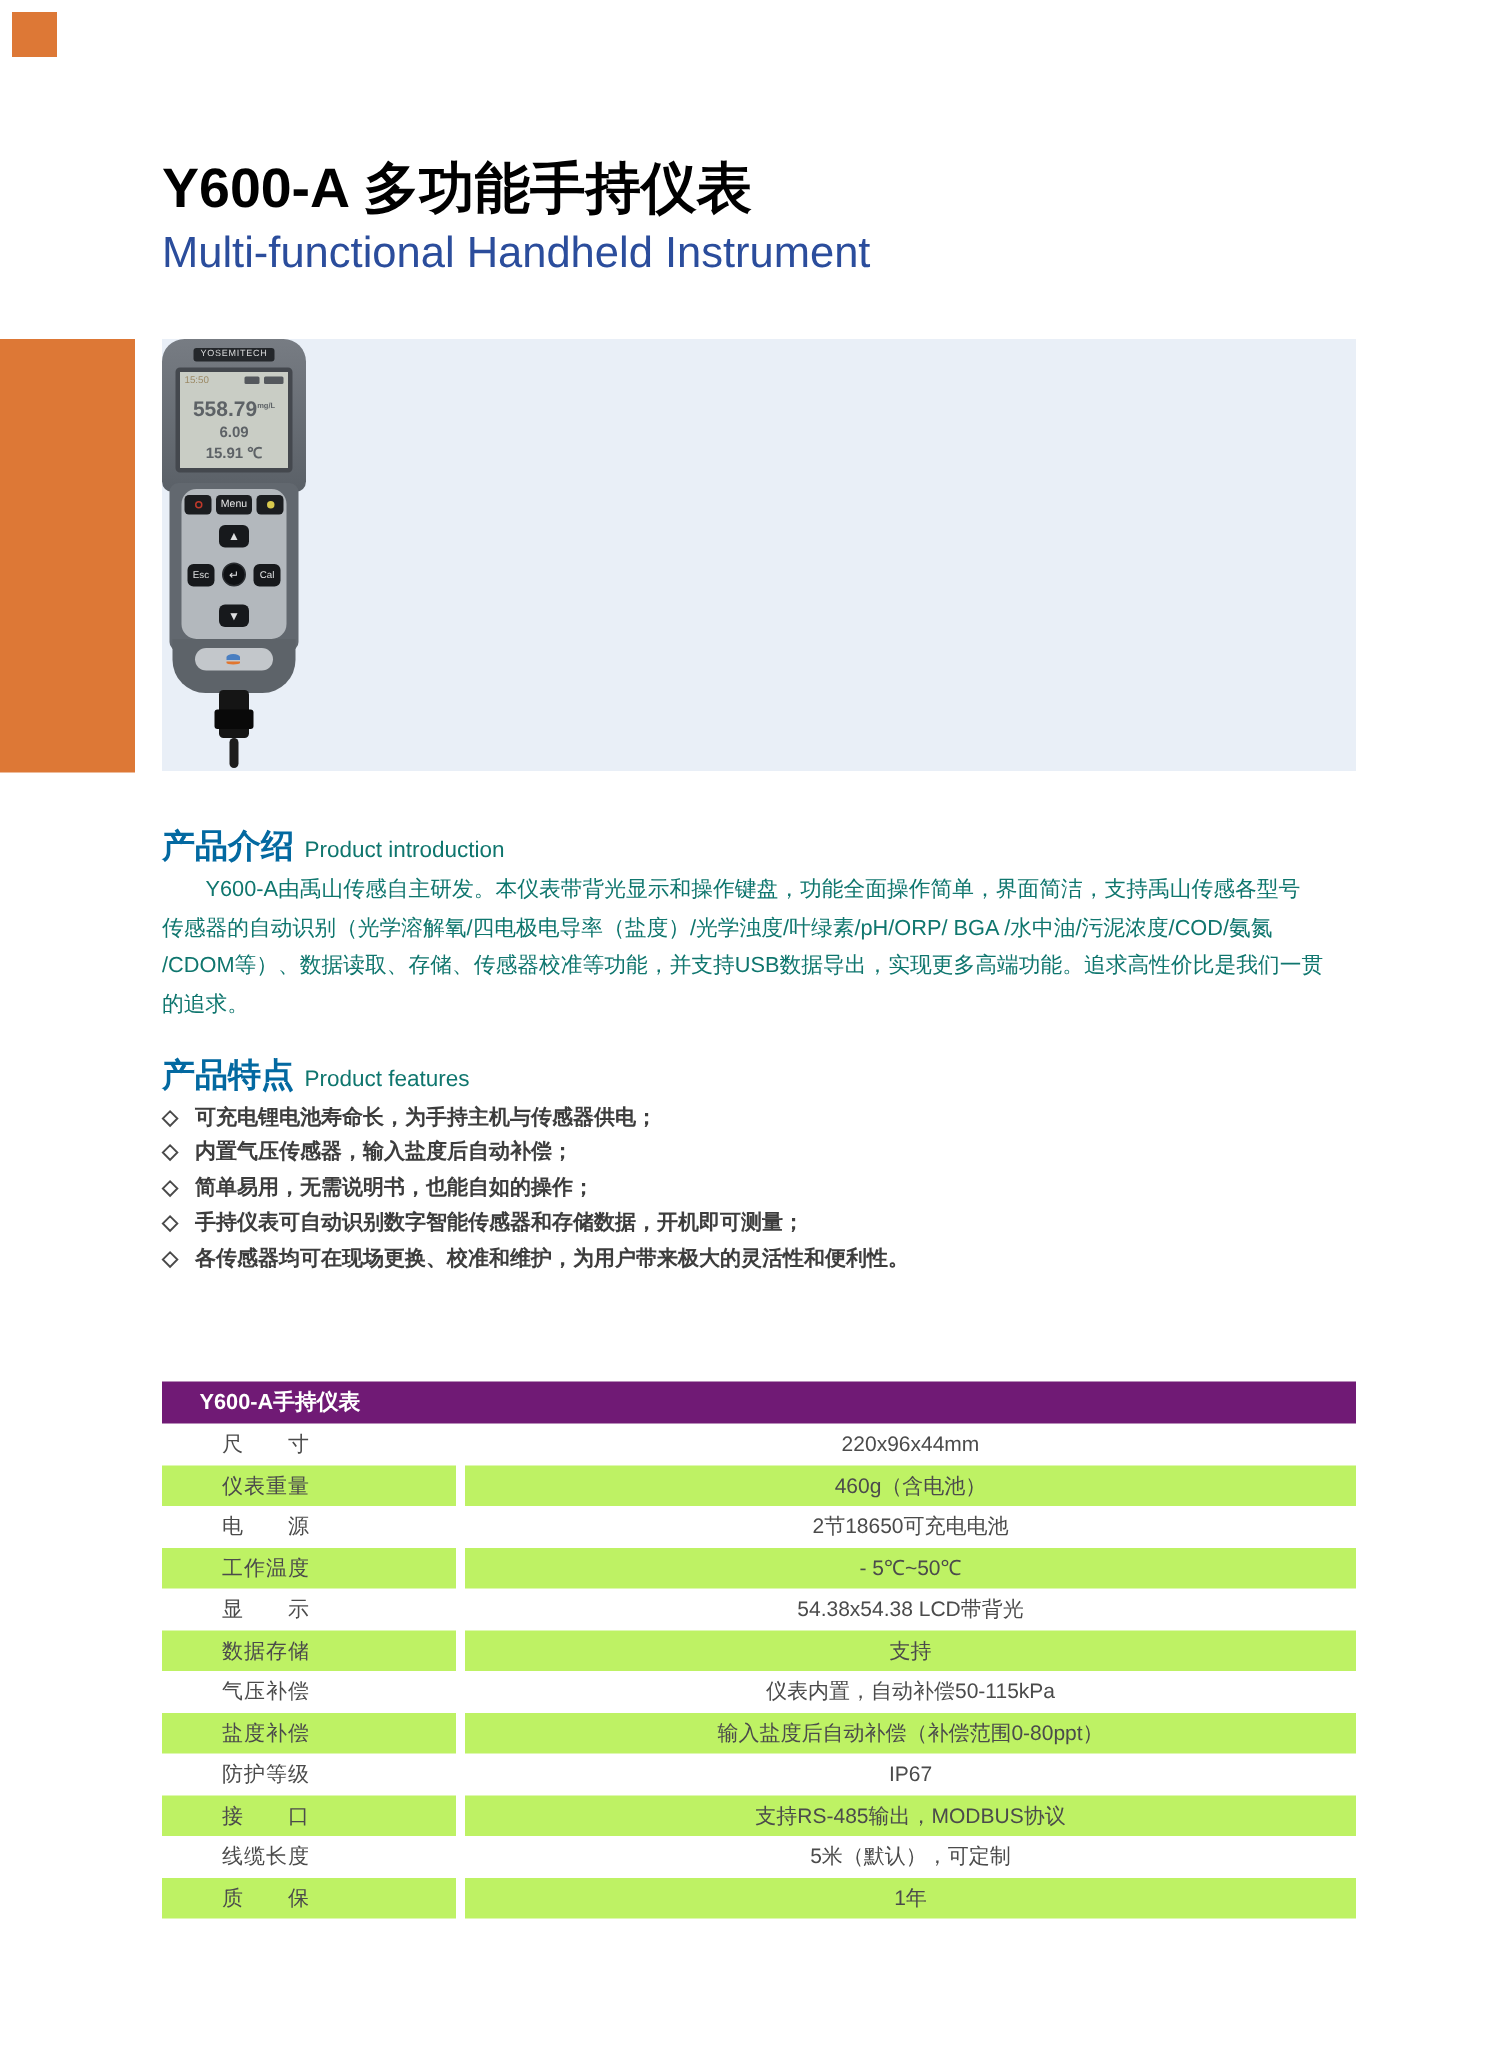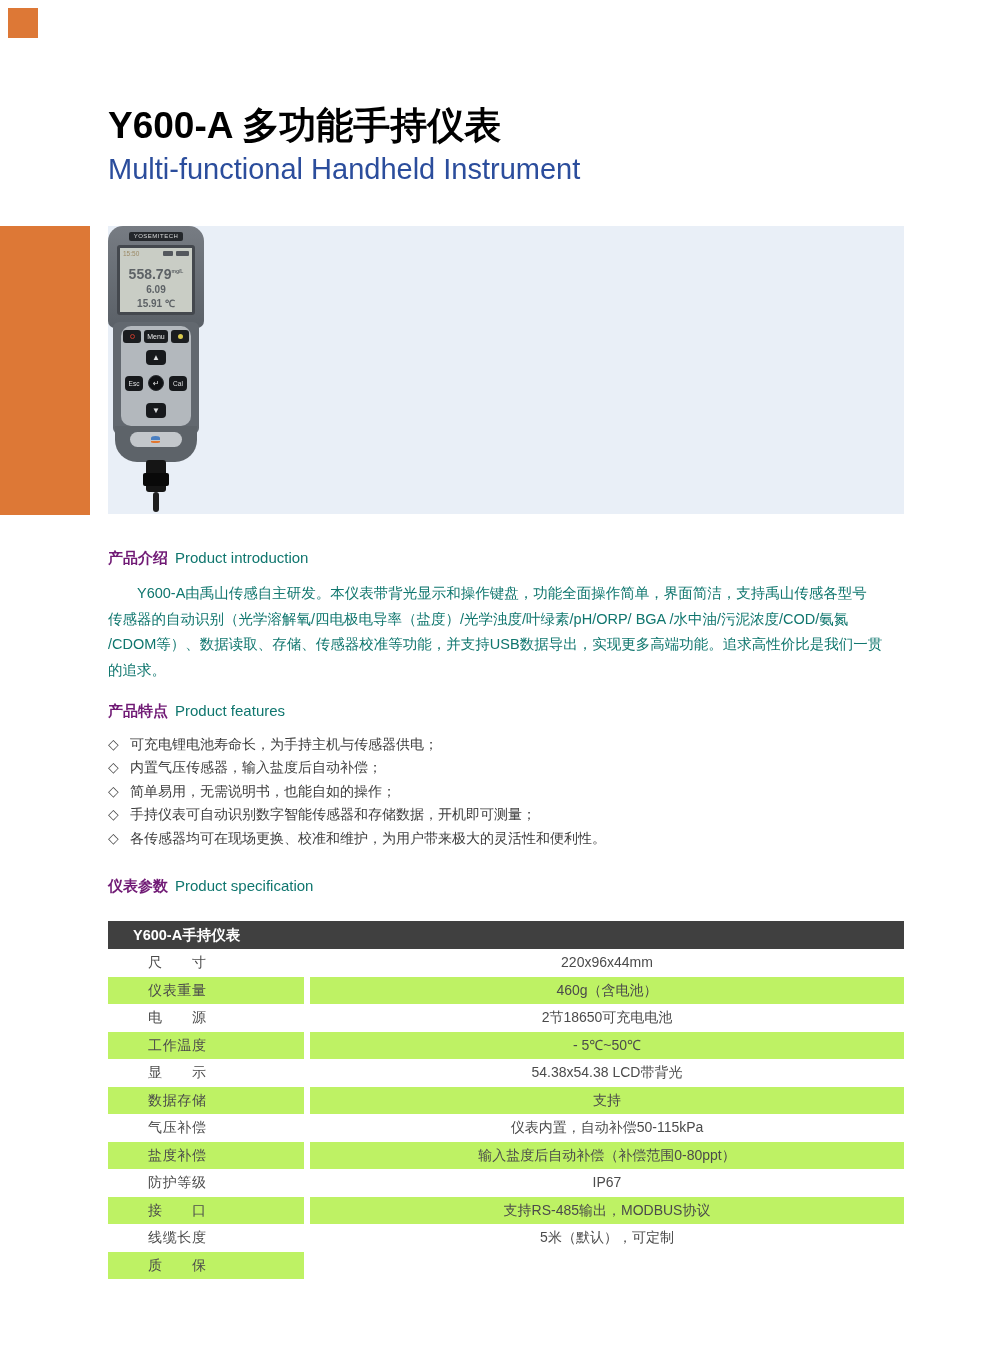--- a/index.html
+++ b/index.html
@@ -50,37 +50,37 @@
   .dev-oval { left:22px; top:206px; width:52px; height:15px; background:#c3c7cb; border-radius:8px; display:flex; align-items:center; justify-content:center; }
   .logo-mark { position:static !important; width:10px; height:8px; }
   .logo-top { position:static !important; width:9px; height:4px; border-radius:50% 50% 0 0; background:#4a7fc1; }
   .logo-bot { position:static !important; width:9px; height:2px; border-radius:0 0 50% 50%; background:#e2762e; margin-top:1px; }
   .dev-conn { left:38px; top:234px; width:20px; height:32px; background:#151515; border-radius:3px; }
   .dev-ridge { left:35px; top:247px; width:26px; height:13px; background:#090909; border-radius:2px; }
   .dev-cable { left:45px; top:266px; width:6px; height:20px; background:#1d1d1d; border-radius:3px; }
 
   
   .section-head { left:108px; white-space:nowrap; }
-  .head-zh { font-size:15px; font-weight:bold; color:#701a75; }
+  .head-zh { font-size:22px; font-weight:bold; color:#0369a1; }
   .head-en { font-size:15px; color:#0f766e; margin-left:7px; }
   .head-intro { top:549px; } .head-features { top:702px; } .head-spec { top:877px; }
 
   
   .intro-text { left:108px; top:581px; width:820px; font-size:14.5px; color:#0f766e; line-height:25.5px; }
   .intro-line { white-space:nowrap; }
   .intro-line.indent { padding-left:29px; }
 
   
-  .features { left:108px; top:733px; font-size:14px; color:#3d3d3d; line-height:23.4px; }
+  .features { left:108px; top:733px; font-size:14px; color:#3d3d3d; line-height:23.4px;font-weight:bold; }
   .feature-item { white-space:nowrap; }
   .bullet { display:inline-block; width:22px; color:#4a4a4a; }
 
   
   .spec-table { left:108px; top:921px; width:796px; }
-  .spec-header { height:28px; line-height:28px; background:#404040; color:#ffffff; font-size:14.5px; font-weight:bold; padding-left:25px; }
+  .spec-header { height:28px; line-height:28px; background:#701a75; color:#ffffff; font-size:14.5px; font-weight:bold; padding-left:25px; }
   .spec-row { display:flex; height:27.5px; line-height:27.5px; font-size:14px; color:#4b4b4b; }
   .cell-label { width:196px; padding-left:40px; box-sizing:border-box; }
   .label-inner { display:inline-block; width:58px; text-align:justify; text-align-last:justify; }
   .cell-value { flex:1; margin-left:6px; text-align:center; }
   .row-shaded .cell-label, .row-shaded .cell-value { background:#bef264; }
 </style>
 </head>
 <body>
 
 <div class="page">
@@ -160,23 +160,20 @@
   </div>
 
   <div class="abs features">
     <div class="feature-item"><span class="bullet">◇</span><span>可充电锂电池寿命长，为手持主机与传感器供电；</span></div>
     <div class="feature-item"><span class="bullet">◇</span><span>内置气压传感器，输入盐度后自动补偿；</span></div>
     <div class="feature-item"><span class="bullet">◇</span><span>简单易用，无需说明书，也能自如的操作；</span></div>
     <div class="feature-item"><span class="bullet">◇</span><span>手持仪表可自动识别数字智能传感器和存储数据，开机即可测量；</span></div>
     <div class="feature-item"><span class="bullet">◇</span><span>各传感器均可在现场更换、校准和维护，为用户带来极大的灵活性和便利性。</span></div>
   </div>
 
-  <div class="abs section-head head-spec">
-    <span class="head-zh">仪表参数</span><span class="head-en">Product specification</span>
-  </div>
 
   <div class="abs spec-table">
     <div class="spec-header">Y600-A手持仪表</div>
 
     <div class="spec-row">
       <div class="cell-label"><span class="label-inner">尺寸</span></div>
       <div class="cell-value">220x96x44mm</div>
     </div>
     <div class="spec-row row-shaded">
       <div class="cell-label"><span class="label-inner">仪表重量</span></div>
@@ -213,16 +210,17 @@
     <div class="spec-row row-shaded">
       <div class="cell-label"><span class="label-inner">接口</span></div>
       <div class="cell-value">支持RS-485输出，MODBUS协议</div>
     </div>
     <div class="spec-row">
       <div class="cell-label"><span class="label-inner">线缆长度</span></div>
       <div class="cell-value">5米（默认），可定制</div>
     </div>
     <div class="spec-row row-shaded">
       <div class="cell-label"><span class="label-inner">质保</span></div>
+      <div class="cell-value">1年</div>
     </div>
   </div>
 
 </div>
 
 </body></html>

